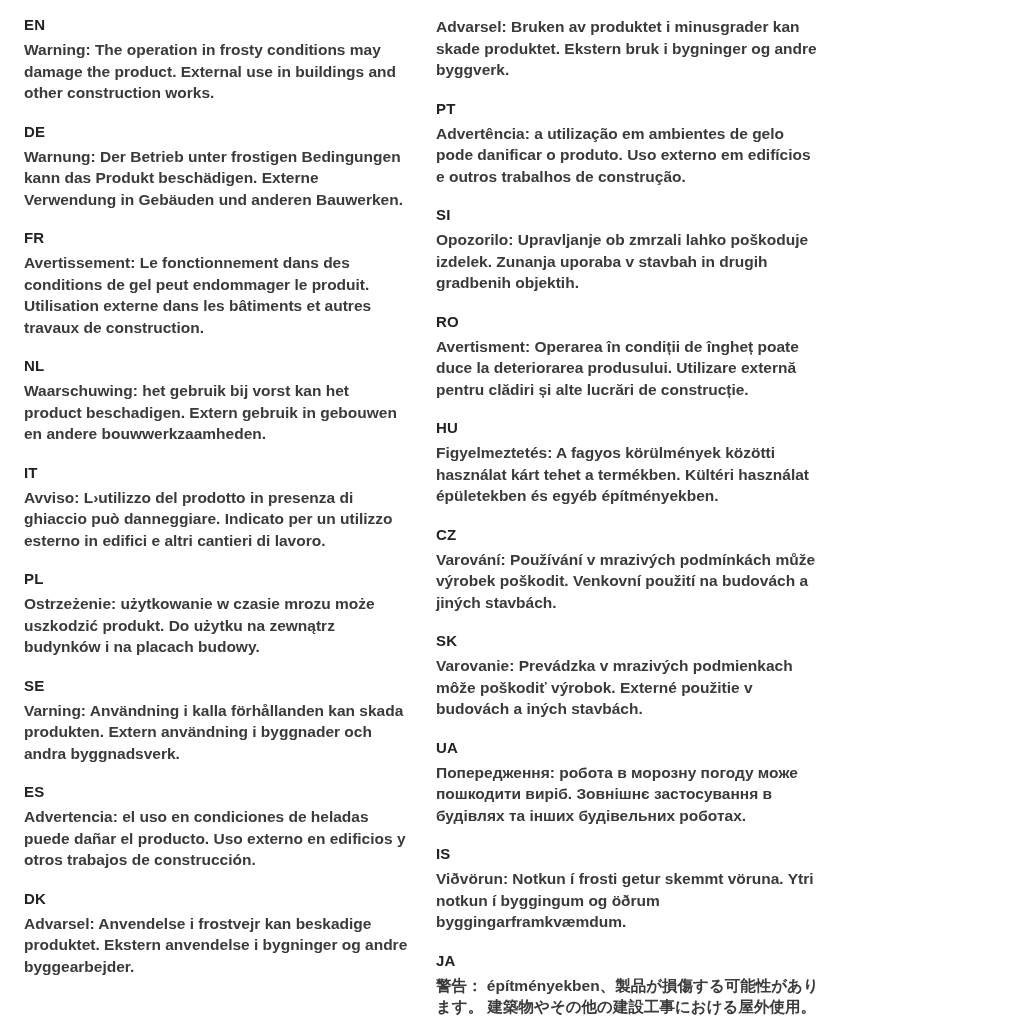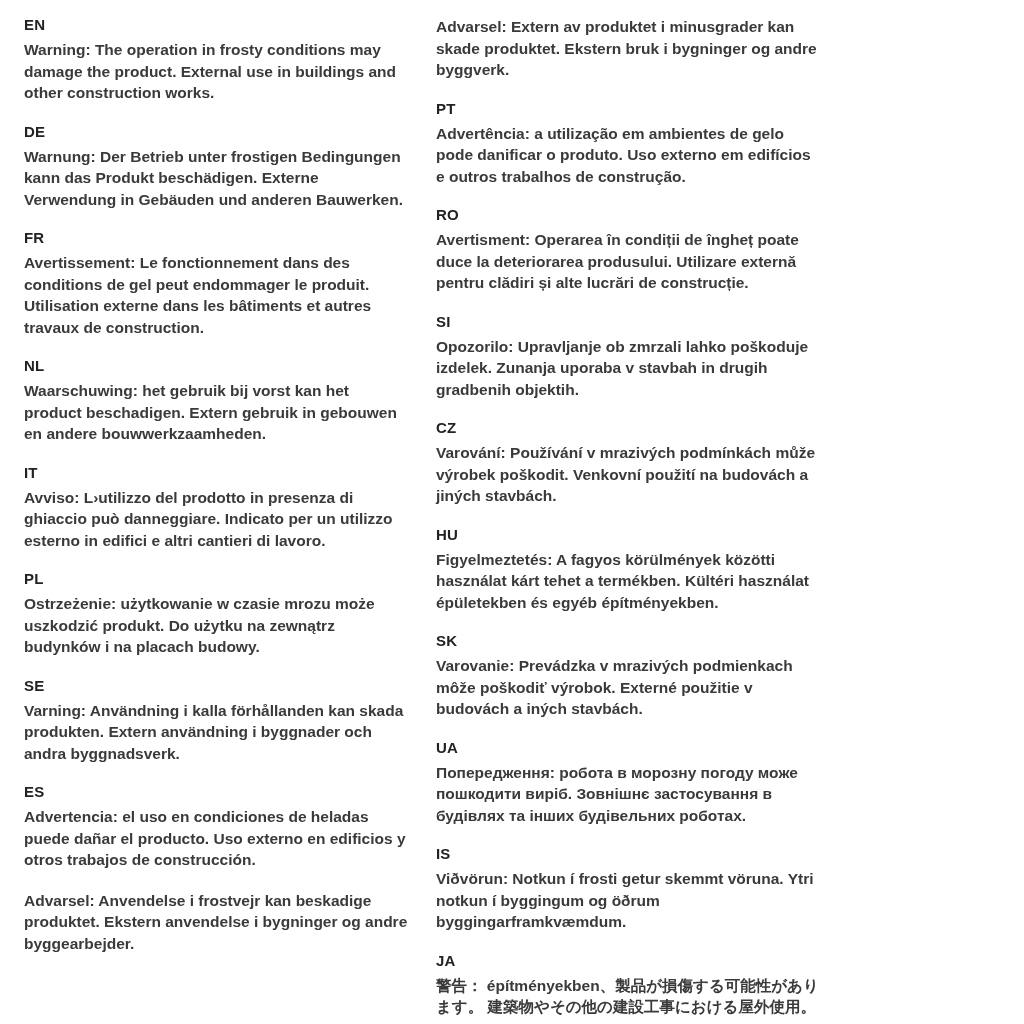--- a/index.html
+++ b/index.html
@@ -78,47 +78,48 @@
     </section>
     <section class="lang-block">
       <h2 class="lang-code">SE</h2>
       <p class="lang-text">Varning: Användning i kalla förhållanden kan skada produkten. Extern användning i byggnader och andra byggnadsverk.</p>
     </section>
     <section class="lang-block">
       <h2 class="lang-code">ES</h2>
       <p class="lang-text">Advertencia: el uso en condiciones de heladas puede dañar el producto. Uso externo en edificios y otros trabajos de construcción.</p>
     </section>
     <section class="lang-block">
+      <h2 class="lang-code">DK</h2>
       <p class="lang-text">Advarsel: Anvendelse i frostvejr kan beskadige produktet. Ekstern anvendelse i bygninger og andre byggearbejder.</p>
     </section>
   </div>
 
   <div class="col">
     <section class="lang-block">
-      <p class="lang-text">Advarsel: Extern av produktet i minusgrader kan skade produktet. Ekstern bruk i bygninger og andre byggverk.</p>
+      <p class="lang-text">Advarsel: Bruken av produktet i minusgrader kan skade produktet. Ekstern bruk i bygninger og andre byggverk.</p>
     </section>
     <section class="lang-block">
       <h2 class="lang-code">PT</h2>
       <p class="lang-text">Advertência: a utilização em ambientes de gelo pode danificar o produto. Uso externo em edifícios e outros trabalhos de construção.</p>
     </section>
     <section class="lang-block">
+      <h2 class="lang-code">SI</h2>
+      <p class="lang-text">Opozorilo: Upravljanje ob zmrzali lahko poškoduje izdelek. Zunanja uporaba v stavbah in drugih gradbenih objektih.</p>
+    </section>
+    <section class="lang-block">
       <h2 class="lang-code">RO</h2>
       <p class="lang-text">Avertisment: Operarea în condiții de îngheț poate duce la deteriorarea produsului. Utilizare externă pentru clădiri și alte lucrări de construcție.</p>
     </section>
     <section class="lang-block">
-      <h2 class="lang-code">SI</h2>
-      <p class="lang-text">Opozorilo: Upravljanje ob zmrzali lahko poškoduje izdelek. Zunanja uporaba v stavbah in drugih gradbenih objektih.</p>
+      <h2 class="lang-code">HU</h2>
+      <p class="lang-text">Figyelmeztetés: A fagyos körülmények közötti használat kárt tehet a termékben. Kültéri használat épületekben és egyéb építményekben.</p>
     </section>
     <section class="lang-block">
       <h2 class="lang-code">CZ</h2>
       <p class="lang-text">Varování: Používání v mrazivých podmínkách může výrobek poškodit. Venkovní použití na budovách a jiných stavbách.</p>
-    </section>
-    <section class="lang-block">
-      <h2 class="lang-code">HU</h2>
-      <p class="lang-text">Figyelmeztetés: A fagyos körülmények közötti használat kárt tehet a termékben. Kültéri használat épületekben és egyéb építményekben.</p>
     </section>
     <section class="lang-block">
       <h2 class="lang-code">SK</h2>
       <p class="lang-text">Varovanie: Prevádzka v mrazivých podmienkach môže poškodiť výrobok. Externé použitie v budovách a iných stavbách.</p>
     </section>
     <section class="lang-block">
       <h2 class="lang-code">UA</h2>
       <p class="lang-text">Попередження: робота в морозну погоду може пошкодити виріб. Зовнішнє застосування в будівлях та інших будівельних роботах.</p>
     </section>
     <section class="lang-block">

